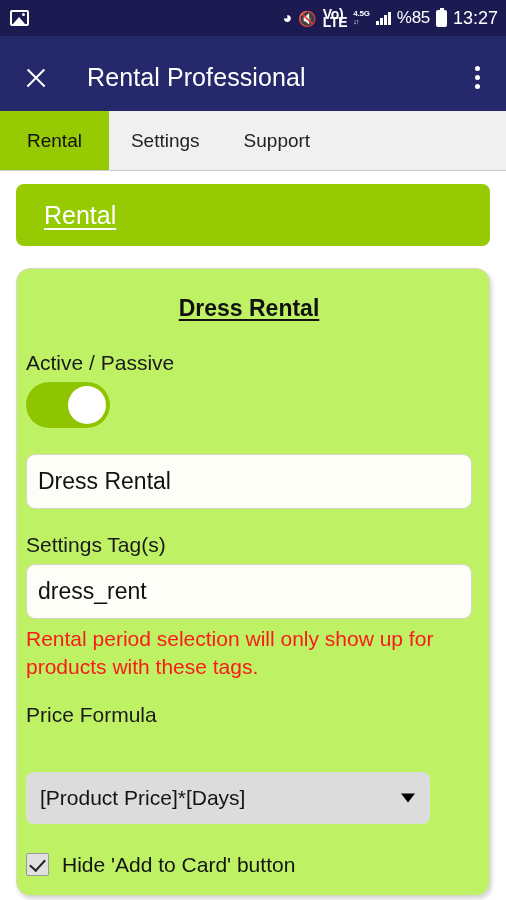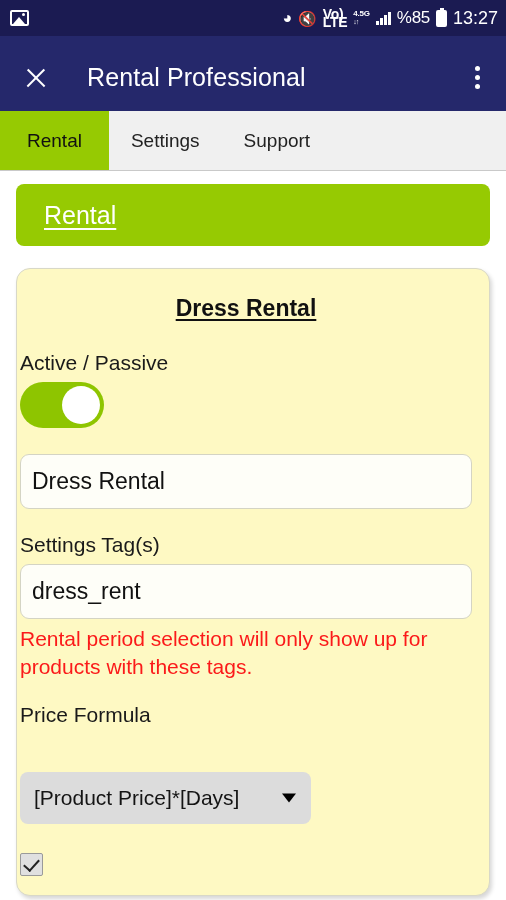--- a/index.html
+++ b/index.html
@@ -196,25 +196,25 @@
   }
   .section-banner-label {
     color: #ffffff;
     font-size: 25px;
     text-decoration: underline;
     text-underline-offset: 4px;
   }
 
   .card {
     margin-top: 22px;
-    background: #fef9c3;
+    background: #bef264;
     border: 1px solid #d8d8c8;
     border-radius: 14px;
     box-shadow: 2px 3px 4px rgba(0,0,0,0.16);
-    padding: 18px 17px 22px 3px;
+    padding: 18px 17px 22px 9px;
     height: 628px;
     overflow: hidden;
   }
 
   .card-title {
     text-align: center;
     font-size: 23px;
     font-weight: bold;
     color: #111111;
     text-decoration: underline;
@@ -267,21 +267,21 @@
     color: #fb1a1a;
     font-size: 21px;
     line-height: 1.33;
     margin-top: 6px;
     margin-bottom: 22px;
     max-width: 470px;
   }
 
   .select-wrap {
     position: relative;
-    width: 291px;
+    width: 404px;
     height: 52px;
     margin-top: 45px;
   }
   .select-box {
     width: 100%;
     height: 100%;
     background: #dcdcdc;
     border: none;
     border-radius: 8px;
     font-family: "Liberation Sans", sans-serif;
@@ -414,16 +414,17 @@
     <div>
       <div class="field-label">Price Formula</div>
       <div class="select-wrap">
         <div class="select-box">[Product Price]*[Days]</div>
         <span class="select-arrow"></span>
       </div>
     </div>
 
     <div class="checkbox-row">
       <span class="checkbox checked"></span>
+      <span class="checkbox-label">Hide 'Add to Card' button</span>
     </div>
 
   </div>
 </div>
 
 </body></html>

